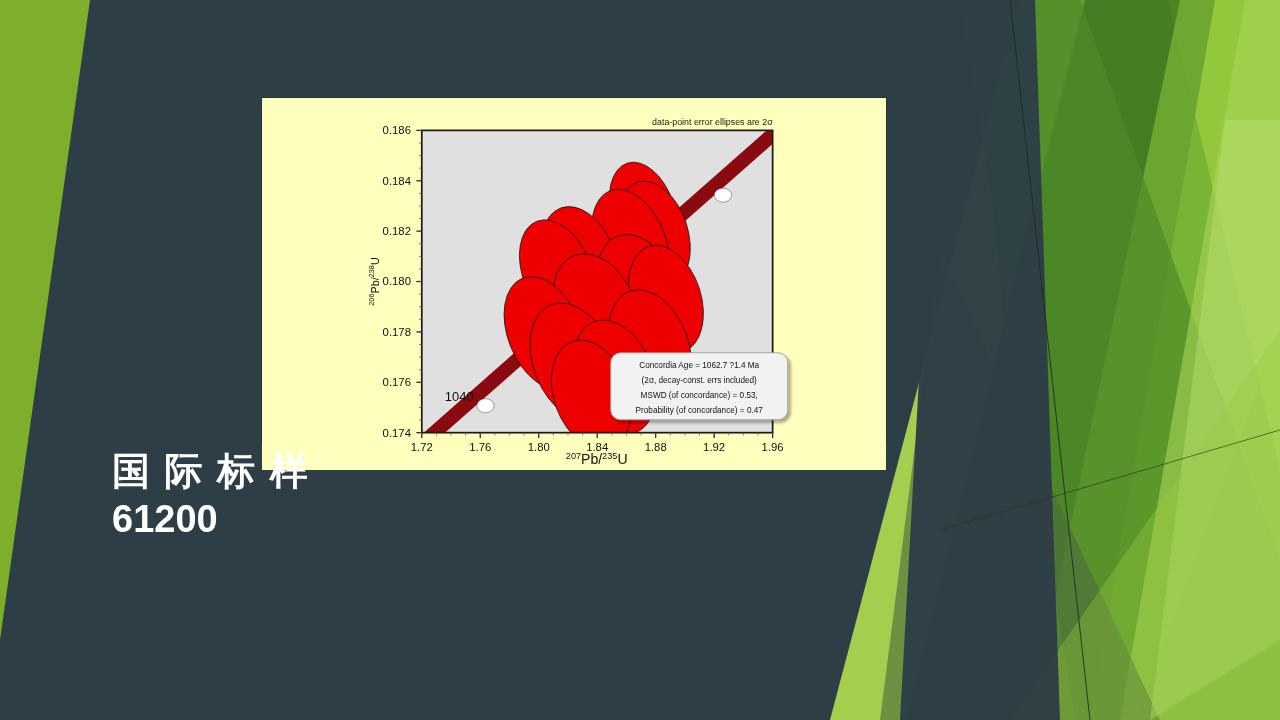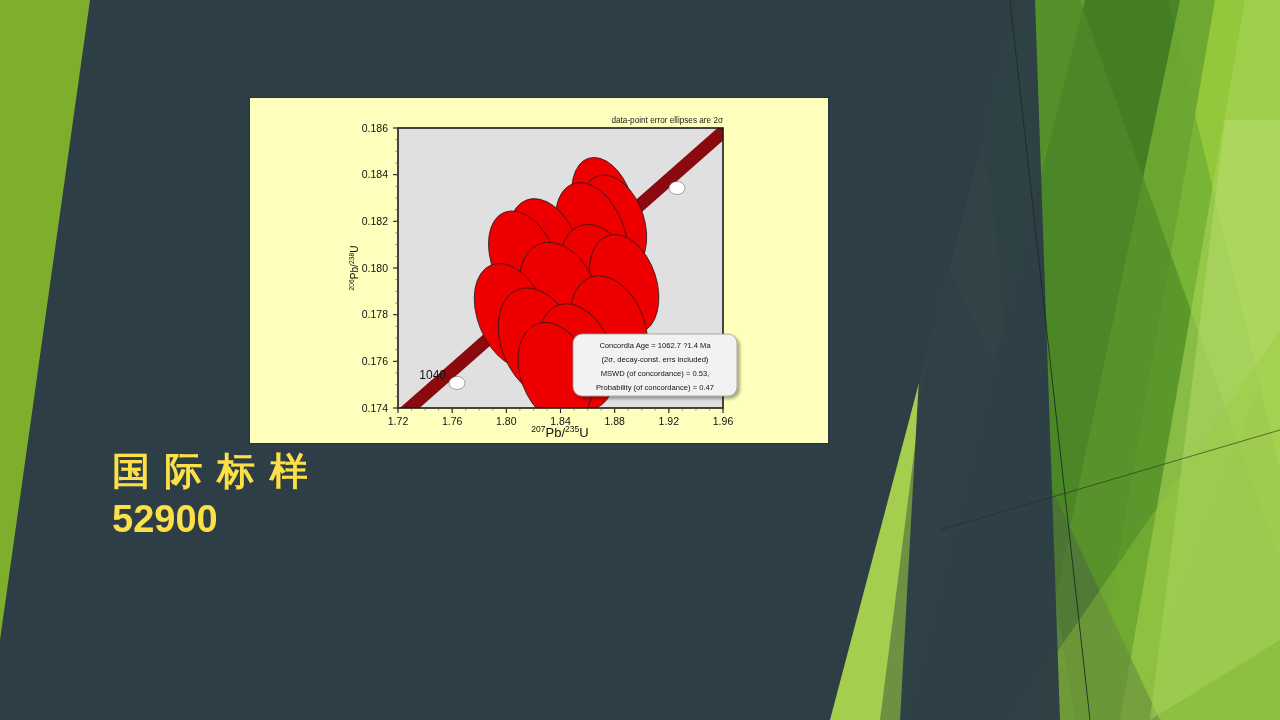--- a/index.html
+++ b/index.html
@@ -12,33 +12,33 @@
     position: relative;
     width: 1280px; height: 720px;
     background: #2D3E46;
     overflow: hidden;
   }
   .bg-svg { position: absolute; inset: 0; width: 1280px; height: 720px; }
 
   
   #plot-card {
     position: absolute;
-    left: 250px; top: 98px;
-    width: 578px; height: 345px;
+    left: 262px; top: 98px;
+    width: 624px; height: 345px;
     background: #0ea5e9;
     box-shadow: 0 0 0 1px rgba(0,0,0,0.18);
   }
   #plot-svg { position: absolute; inset: 0; }
 
   
   #title-block {
     position: absolute;
     left: 112px; top: 452px;
     width: 700px;
-    color: #fde047;
+    color: #ffffff;
     font-weight: bold;
     line-height: 1.0;
   }
   .title-line {
     font-size: 38px;
     letter-spacing: 2px;
     white-space: nowrap;
     margin: 0 0 10px 0;
   }
   .title-line.latin { letter-spacing: 0px; }
@@ -217,16 +217,16 @@
         <text x="405" y="250" text-anchor="middle" font-size="7.6" fill="#111" font-family="Liberation Sans, sans-serif">Concordia Age = 1062.7 ?1.4 Ma</text>
         <text x="405" y="264" text-anchor="middle" font-size="7.6" fill="#111" font-family="Liberation Sans, sans-serif">(2σ, decay-const. errs included)</text>
         <text x="405" y="278" text-anchor="middle" font-size="7.6" fill="#111" font-family="Liberation Sans, sans-serif">MSWD (of concordance) = 0.53,</text>
         <text x="405" y="292" text-anchor="middle" font-size="7.6" fill="#111" font-family="Liberation Sans, sans-serif">Probability (of concordance) = 0.47</text>
       </g>
     </svg>
   </div>
 
   <div id="title-block">
     <div class="title-line">国 际 标 样</div>
-    <div class="title-line latin">52900</div>
+    <div class="title-line latin">61200</div>
   </div>
 
 </div>
 
 </body></html>

